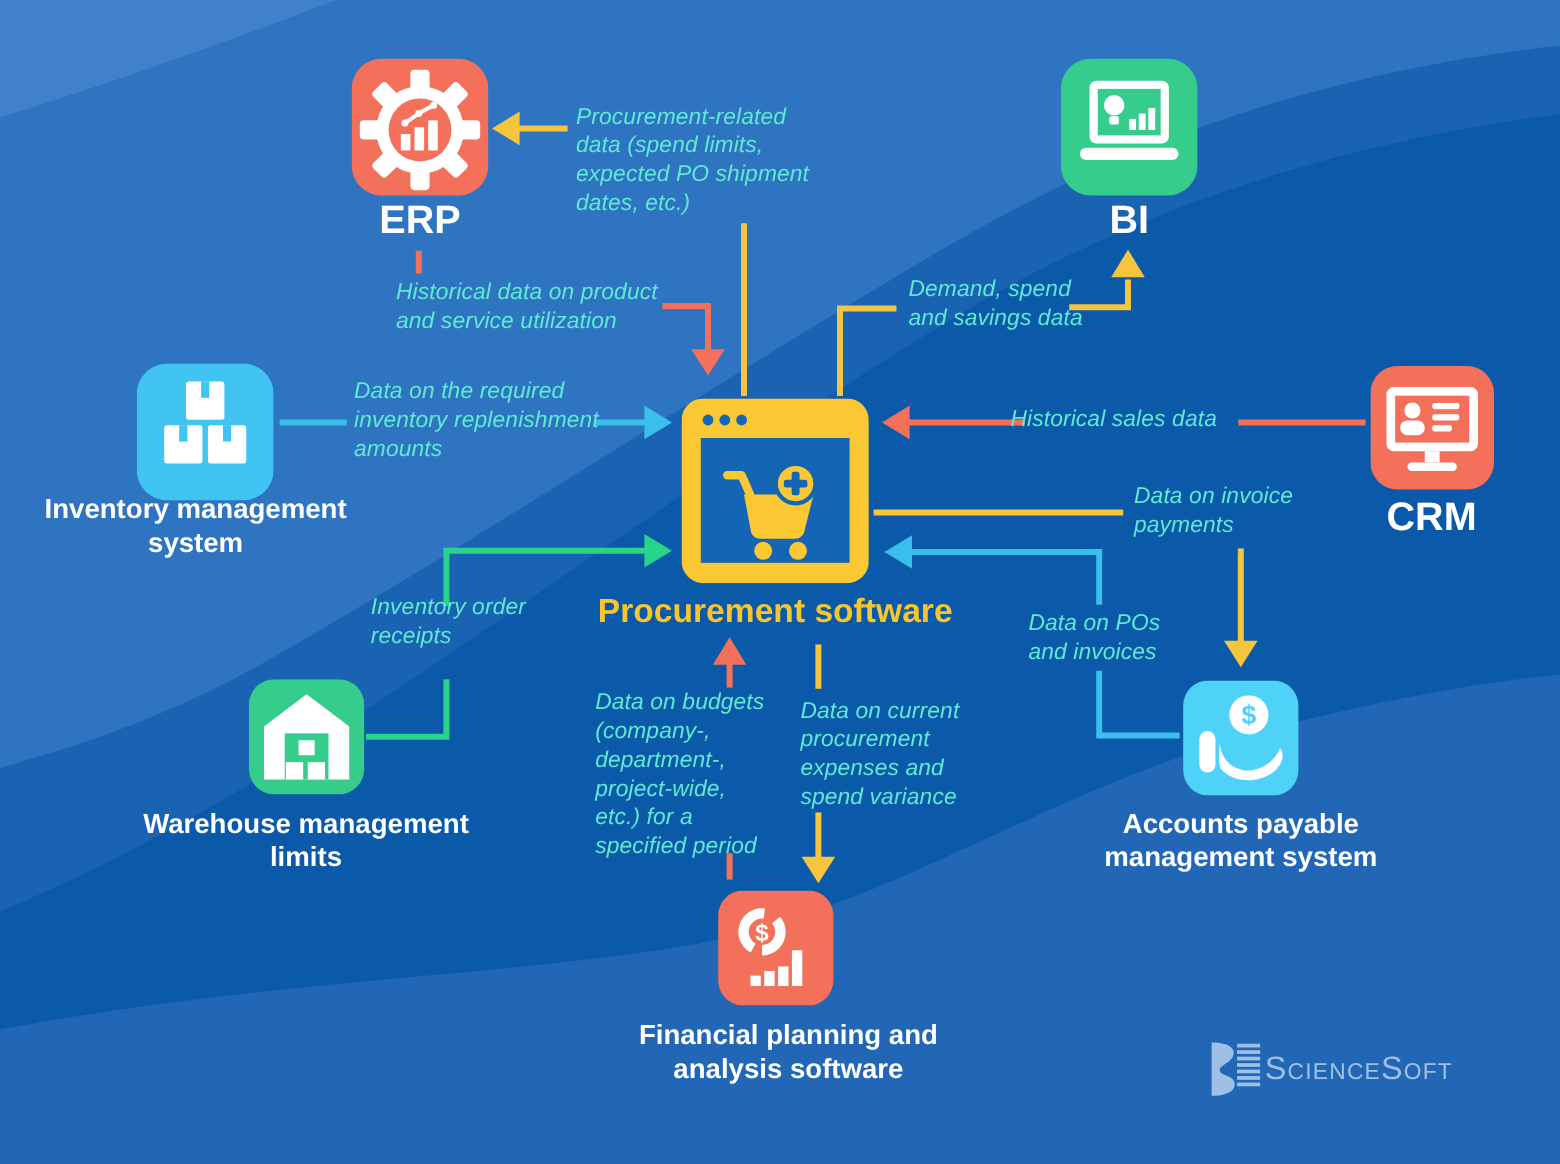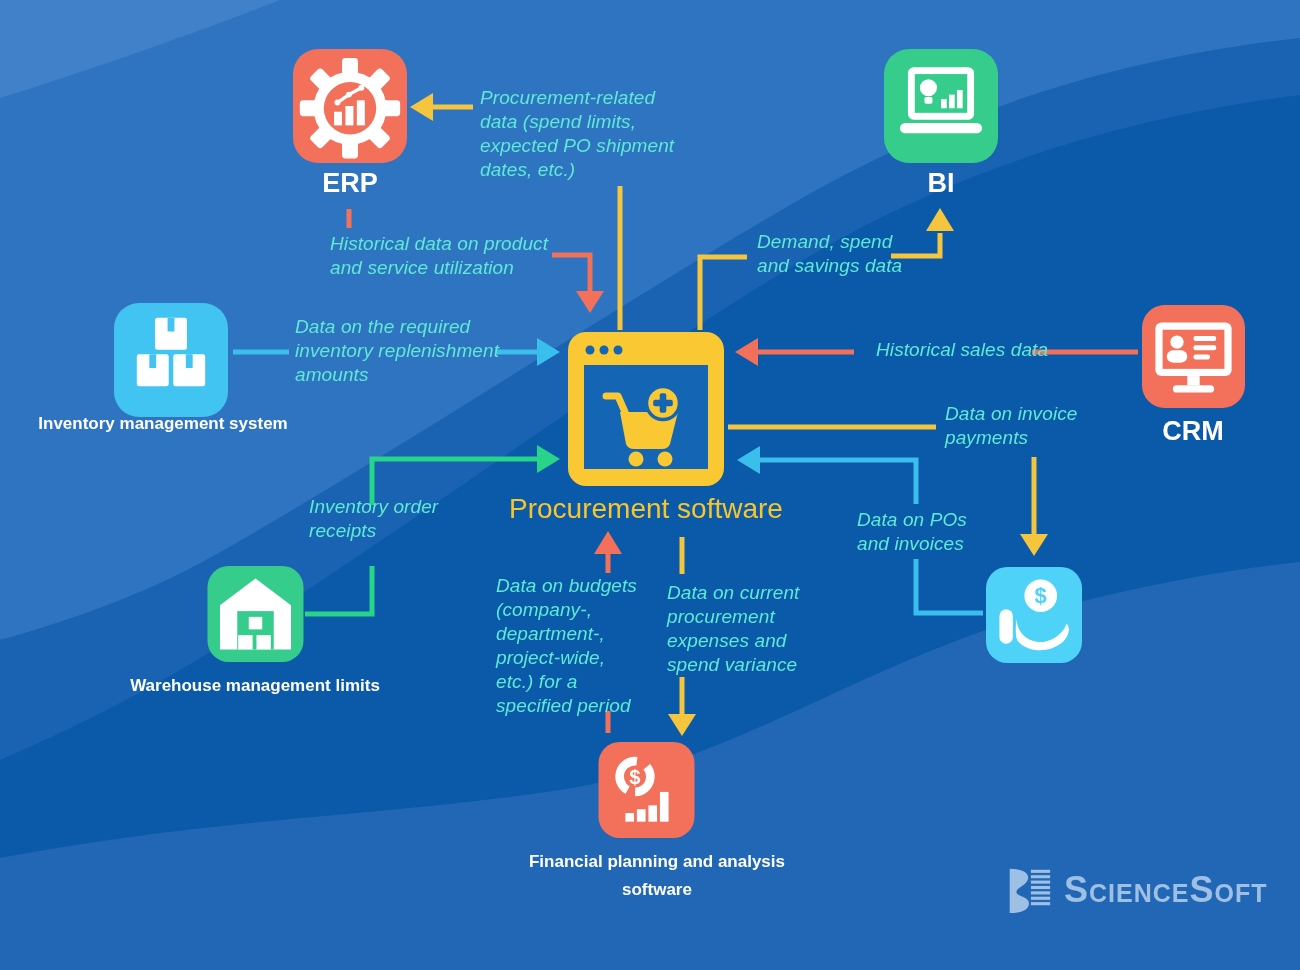--- a/index.html
+++ b/index.html
@@ -4,27 +4,27 @@
 <style>
   html,body{margin:0;padding:0;background:#083c74;}
   .stage{position:relative;width:1300px;height:970px;overflow:hidden;
          font-family:"Liberation Sans",sans-serif;background:#0B5AA9;}
   .stage svg{display:block;}
   .layer{position:absolute;left:0;top:0;width:1300px;height:970px;}
   .icon{position:absolute;}
   .flow-label{position:absolute;color:#5eead4;font-style:italic;font-size:19px;
               line-height:24px;font-weight:400;letter-spacing:.1px;}
   .node-label{position:absolute;color:#FFFFFF;font-weight:700;text-align:center;
-              font-size:17px;line-height:28px;}
-  .node-label.big{font-size:27px;line-height:30px;}
-  .center-title{position:absolute;color:#F8C62C;font-weight:400;text-align:center;
+              font-size:23px;line-height:28px;}
+  .node-label.big{font-size:33px;line-height:30px;}
+  .center-title{position:absolute;color:#F8C62C;font-weight:700;text-align:center;
                 font-size:28px;line-height:30px;}
   .logo{position:absolute;left:1002px;top:864px;display:flex;align-items:center;}
-  .logo-text{color:#9FC0E5;font-variant:small-caps;font-weight:700;font-size:36px;
-             letter-spacing:1px;margin-left:10px;}
+  .logo-text{color:#9FC0E5;font-variant:small-caps;font-weight:400;font-size:27px;
+             letter-spacing:1px;}
   .shaft{fill:none;stroke-width:5;}
   .y{stroke:#F5C53E;} .r{stroke:#F3705A;} .c{stroke:#3ABEEC;} .g{stroke:#27D489;}
   .fy{fill:#F5C53E;} .fr{fill:#F3705A;} .fc{fill:#3ABEEC;} .fg{fill:#27D489;}
 </style>
 </head>
 <body>
 
 <div class="stage">
 
   <svg class="layer" viewBox="0 0 1300 970" aria-hidden="true">
@@ -192,39 +192,40 @@
 
   <div class="icon" style="left:985px;top:567px;width:98px;height:96px">
     <svg viewBox="0 0 100 100" width="98" height="96">
       <rect width="100" height="100" rx="22" fill="#4FD2F8"></rect>
       <circle cx="57" cy="30" r="17" fill="#FFFFFF"></circle>
       <text x="57" y="38" text-anchor="middle" font-family="Liberation Sans, sans-serif" font-size="23" font-weight="bold" fill="#4FD2F8">$</text>
       <rect x="14" y="44" width="14" height="36" rx="7" fill="#FFFFFF"></rect>
       <path d="M32,54 C32,70 46,80 60,78 C71,76 80,69 84,59 C88,63 87,72 79,79 C64,91 42,88 33,77 C30,72 31,60 32,54 Z" fill="#FFFFFF"></path>
     </svg>
   </div>
+  <div class="node-label" style="left:893px;top:672px;width:282px">Accounts payable management system</div>
 
   <div class="icon" style="left:598px;top:742px;width:97px;height:96px">
     <svg viewBox="0 0 100 100" width="97" height="96">
       <rect width="100" height="100" rx="22" fill="#F3705A"></rect>
       <circle cx="38" cy="36" r="16" fill="none" stroke="#FFFFFF" stroke-width="9" stroke-dasharray="36 8 44 12.53" transform="rotate(-40 38 36)"></circle>
       <text x="38" y="44" text-anchor="middle" font-family="Liberation Sans, sans-serif" font-size="21" font-weight="bold" fill="#FFFFFF">$</text>
       <rect x="28" y="74" width="9" height="9" fill="#FFFFFF"></rect>
       <rect x="40" y="70" width="9" height="13" fill="#FFFFFF"></rect>
       <rect x="52" y="66" width="9" height="17" fill="#FFFFFF"></rect>
       <rect x="64" y="52" width="9" height="31" fill="#FFFFFF"></rect>
     </svg>
   </div>
   <div class="node-label" style="left:516px;top:848px;width:282px">Financial planning and analysis software</div>
 
   <div class="flow-label" style="left:480px;top:86px;width:205px">Procurement-related data (spend limits, expected PO shipment dates, etc.)</div>
   <div class="flow-label" style="left:330px;top:232px;width:245px">Historical data on product and service utilization</div>
   <div class="flow-label" style="left:757px;top:230px;width:160px">Demand, spend and savings data</div>
   <div class="flow-label" style="left:295px;top:315px;width:220px">Data on the required inventory replenishment amounts</div>
-  <div class="flow-label" style="left:876px;top:338px;width:180px;white-space:nowrap">Historical sales data</div>
+  <div class="flow-label" style="left:842px;top:338px;width:180px;white-space:nowrap">Historical sales data</div>
   <div class="flow-label" style="left:857px;top:508px;width:125px">Data on POs and invoices</div>
   <div class="flow-label" style="left:945px;top:402px;width:165px">Data on invoice payments</div>
   <div class="flow-label" style="left:309px;top:495px;width:145px">Inventory order receipts</div>
   <div class="flow-label" style="left:496px;top:574px;width:150px">Data on budgets (company-, department-, project-wide, etc.) for a specified period</div>
   <div class="flow-label" style="left:667px;top:581px;width:155px">Data on current procurement expenses and spend variance</div>
 
   <div class="logo">
     <svg width="52" height="52" viewBox="0 0 54 54">
       <g fill="#9FC0E5">
         <path d="M8,5 C24,5 30,11 26,18 C23,23 15,25 15,29 C15,34 28,33 28,41 C28,48 19,51 8,51 Z"></path>

